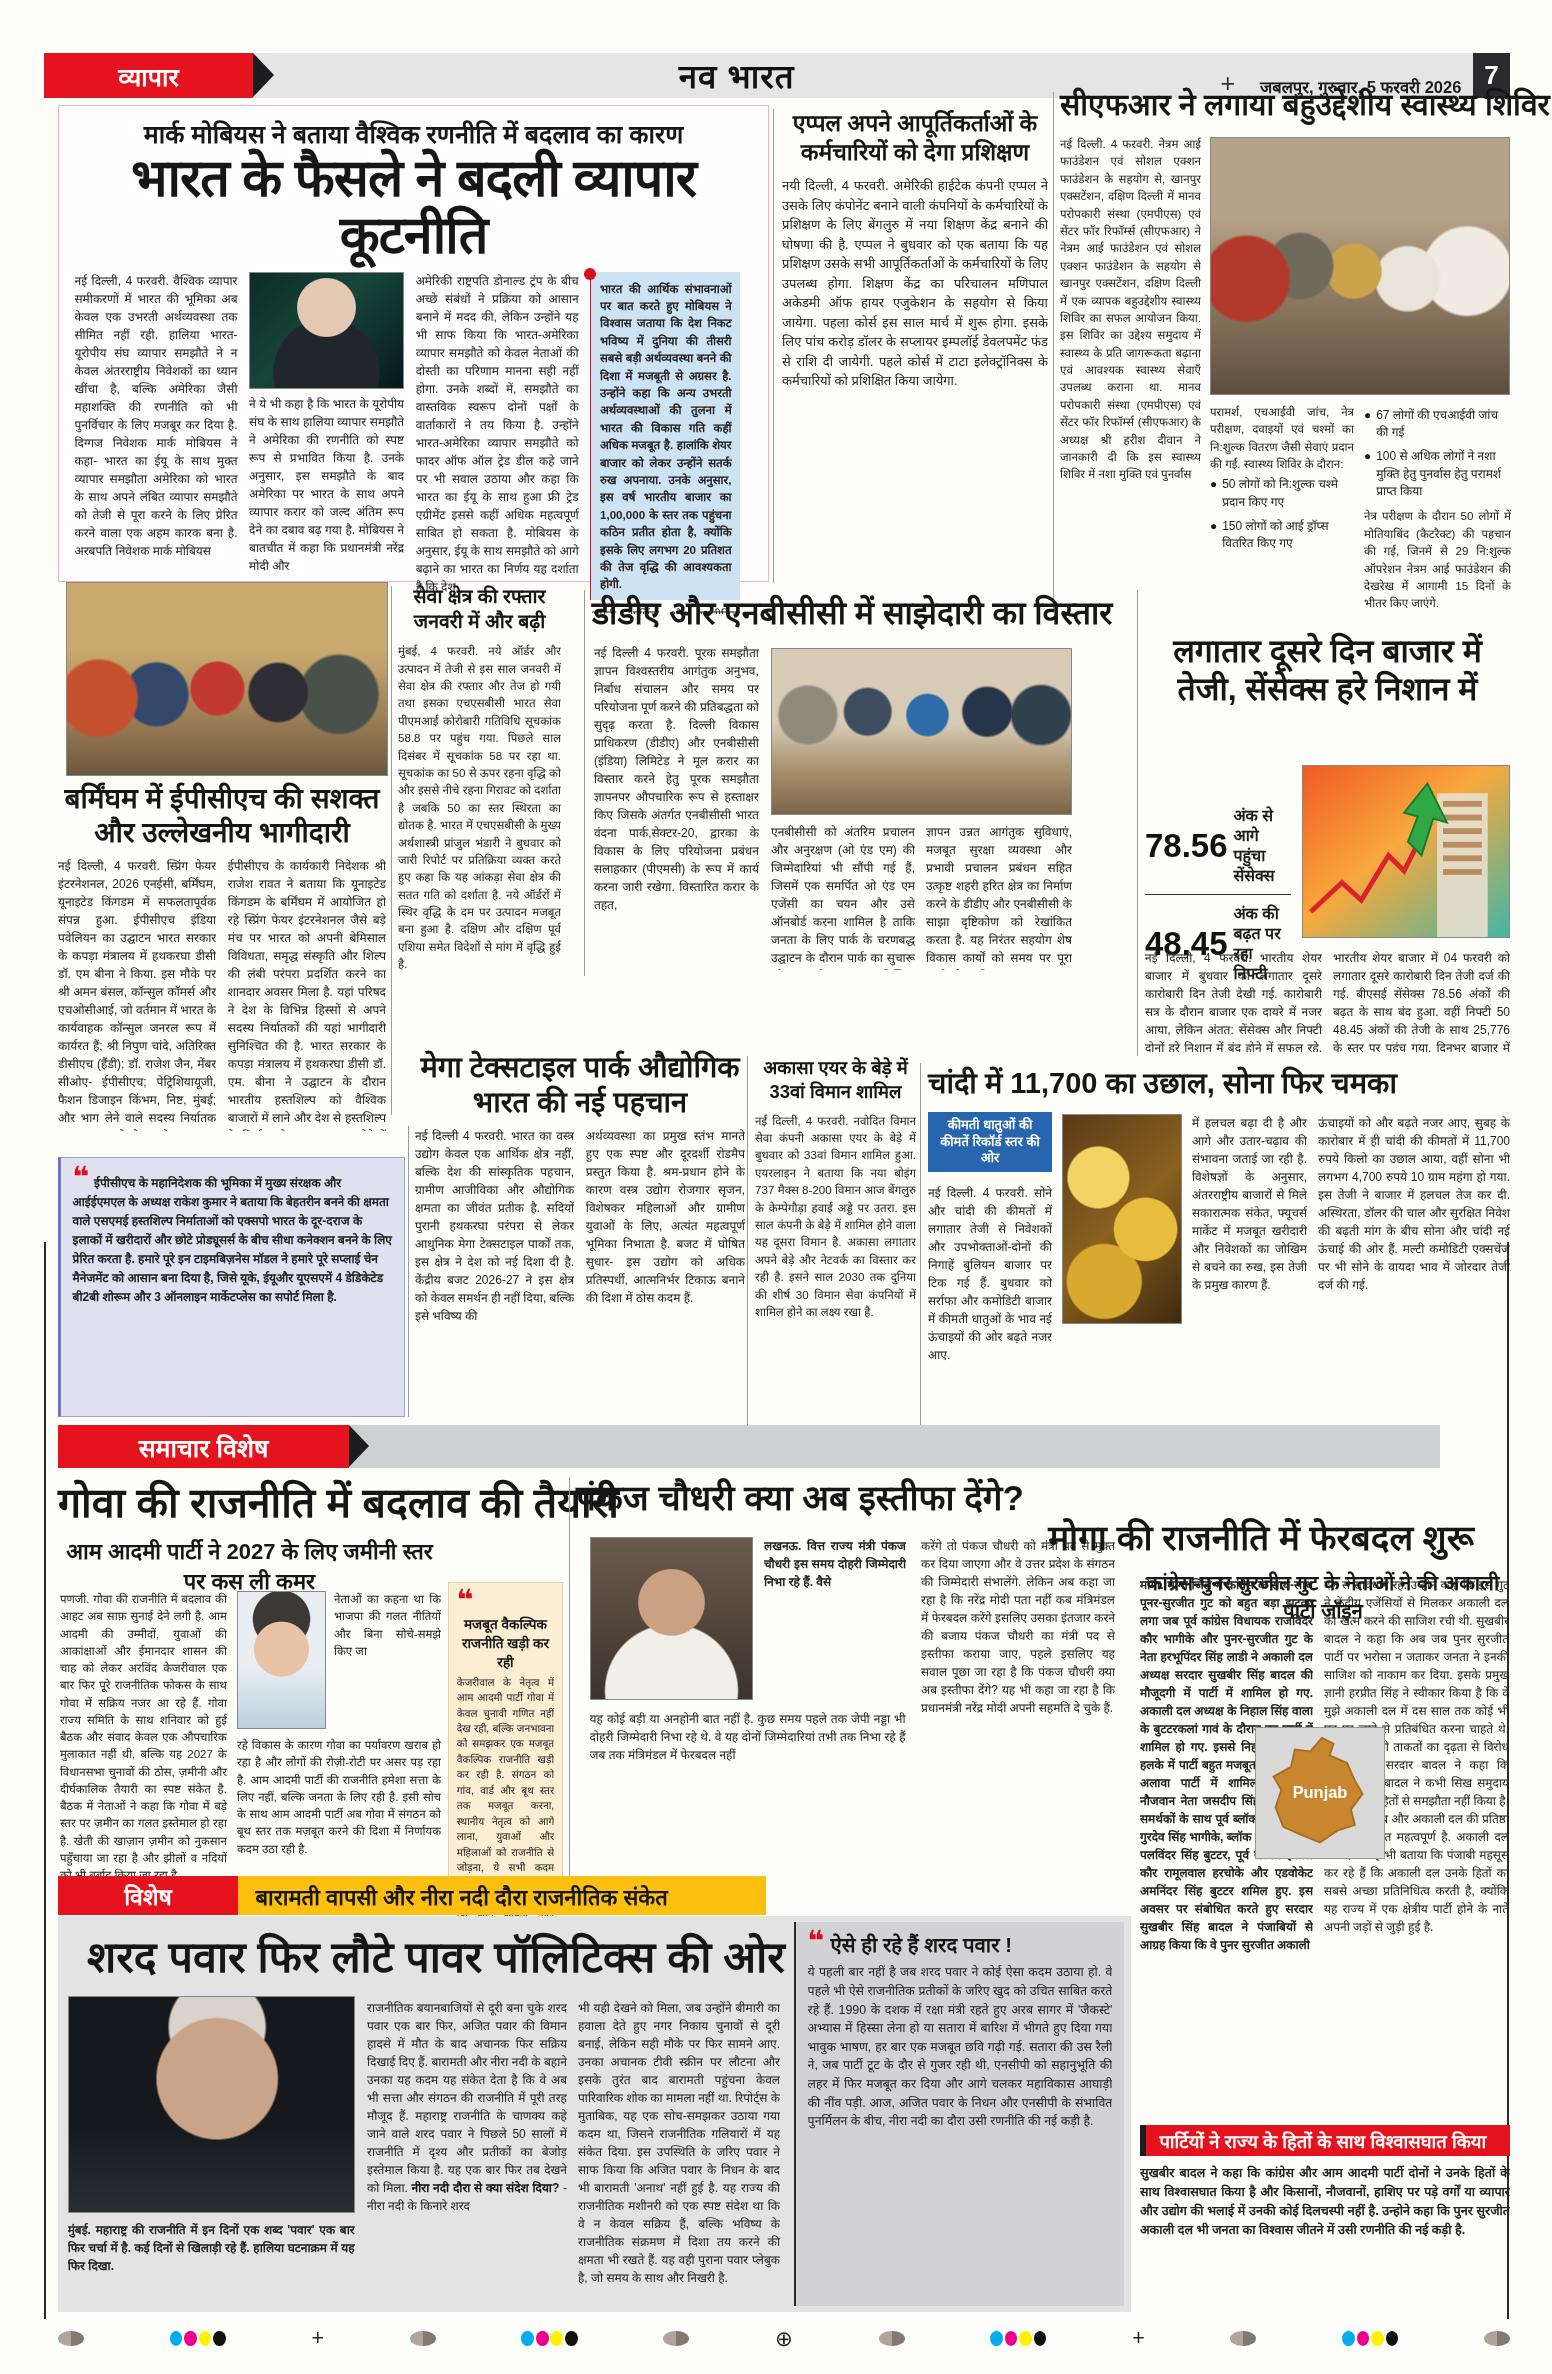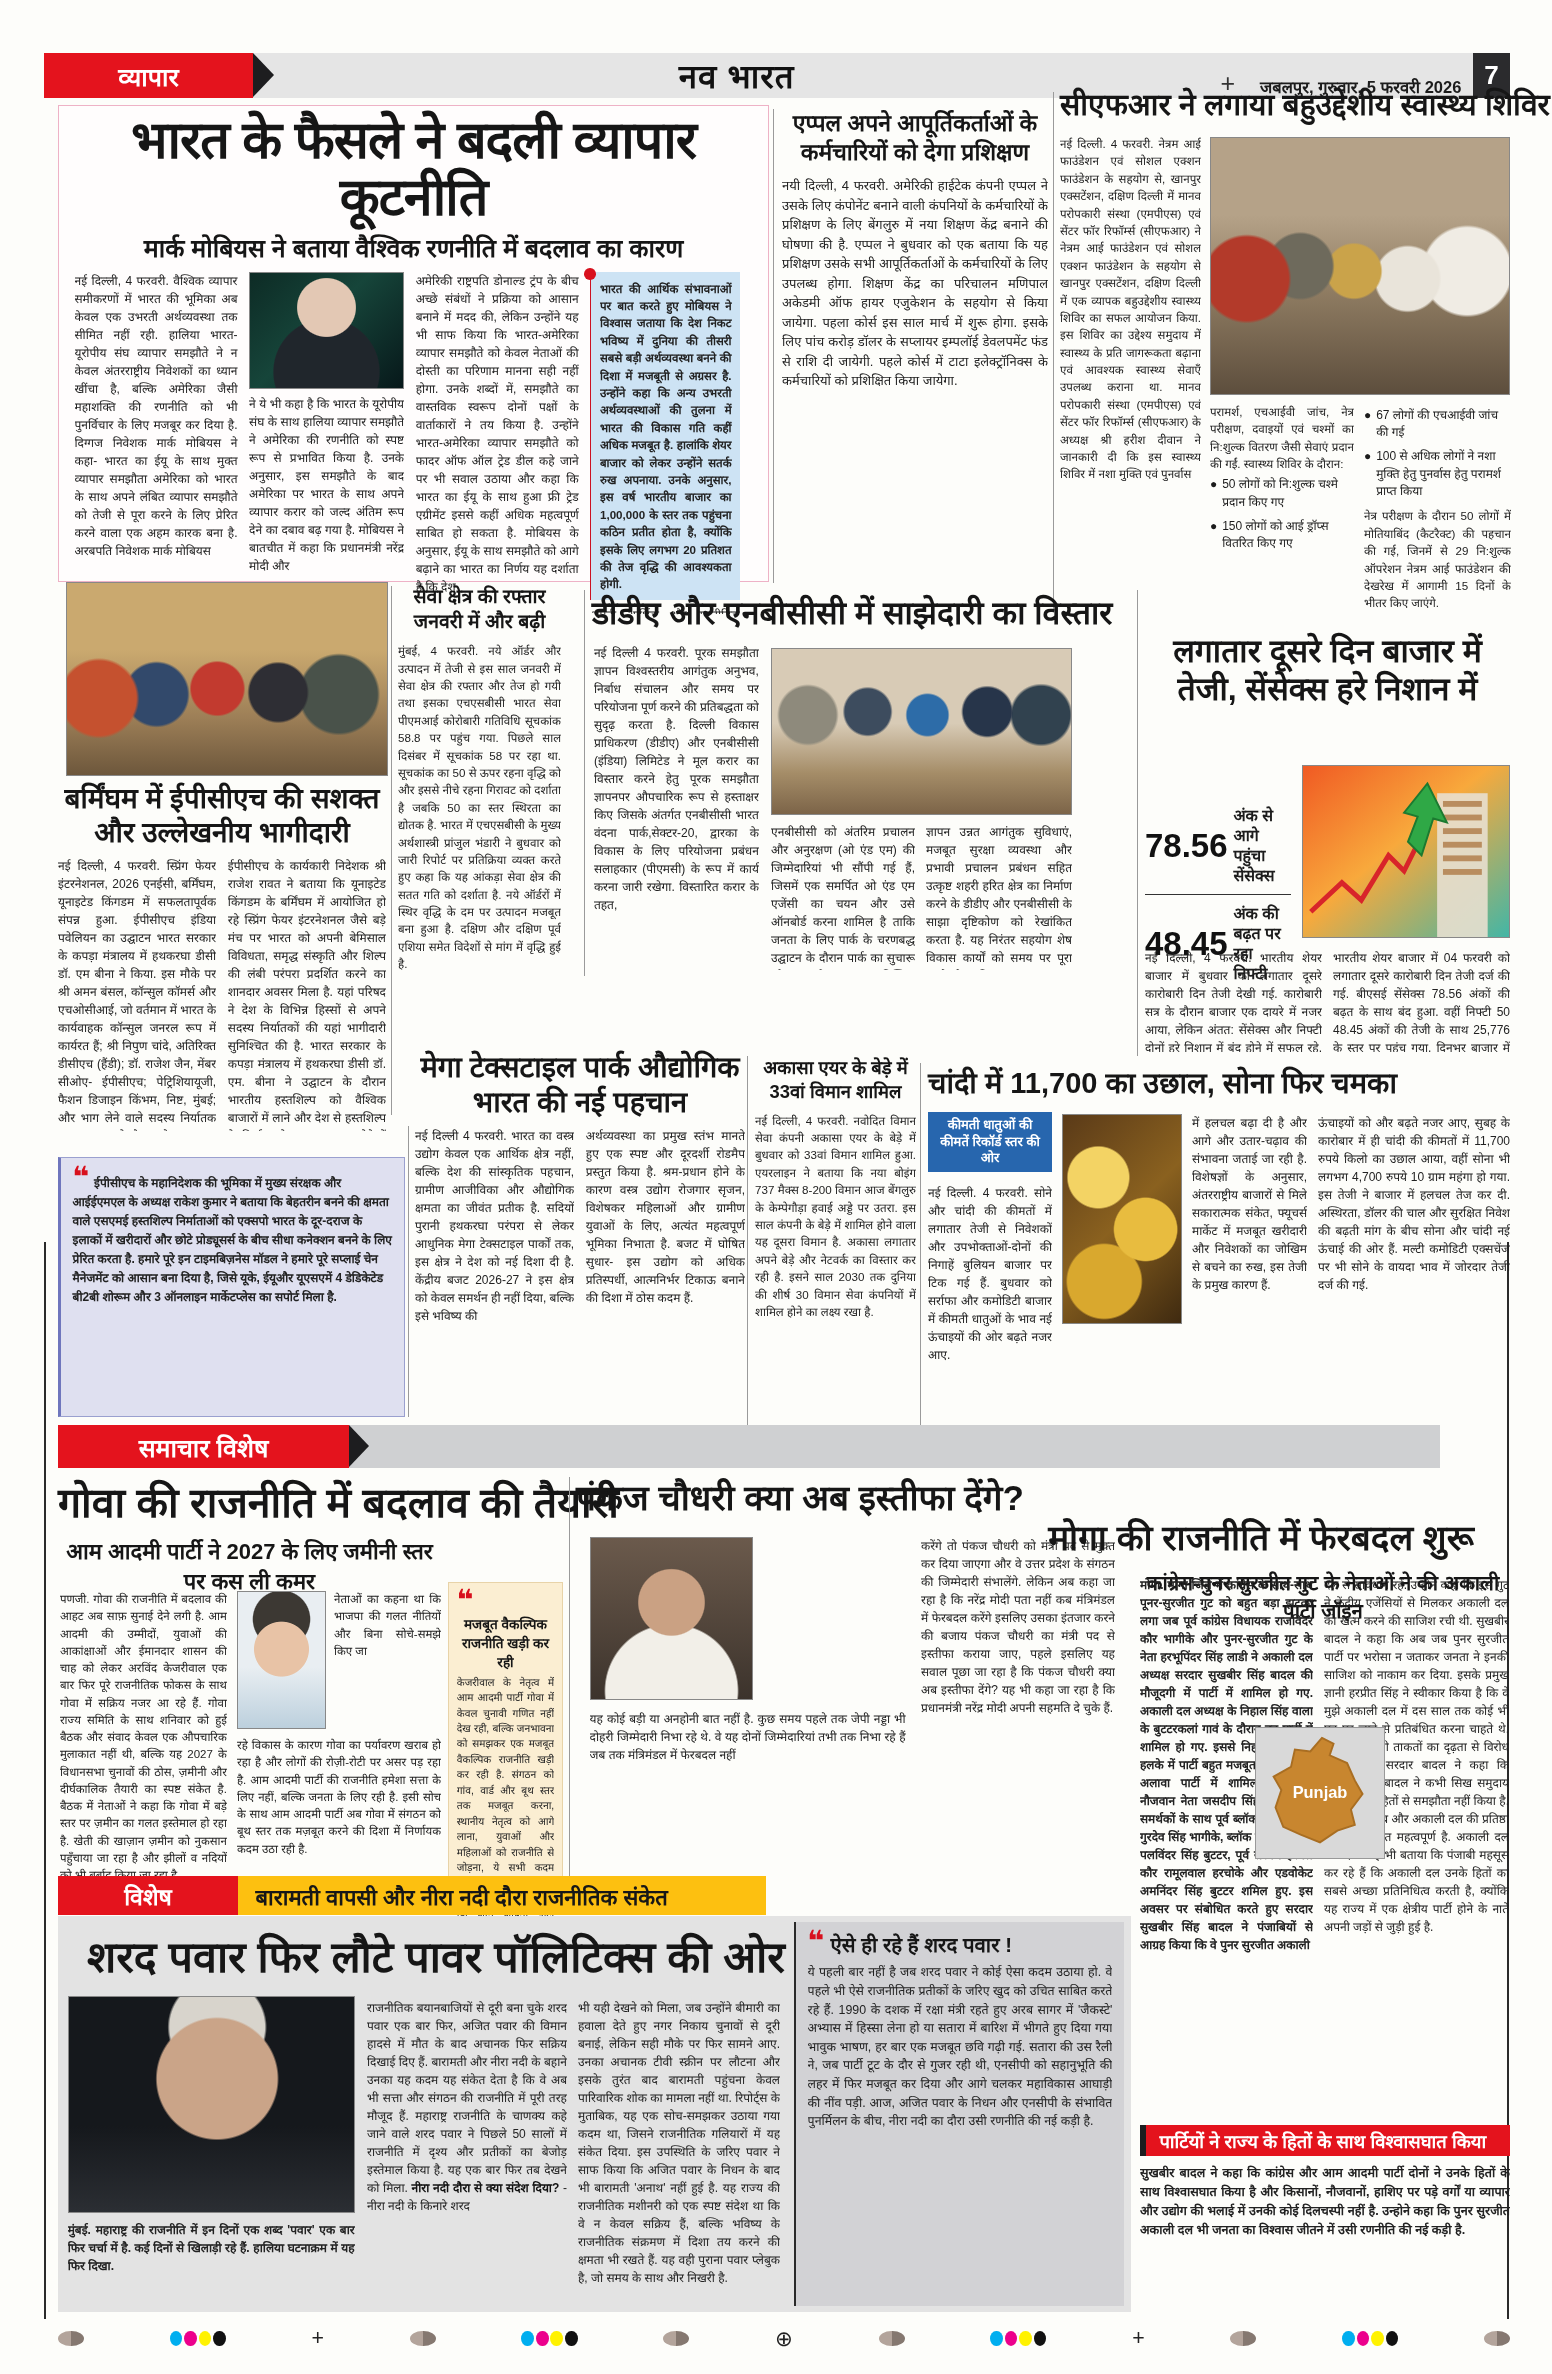--- a/index.html
+++ b/index.html
@@ -55,22 +55,22 @@
     <div class="hdr-mast">नव भारत</div>
     <div class="hdr-plus">+</div>
     <div class="hdr-date">जबलपुर, गुरुवार, 5 फरवरी 2026</div>
     <div class="hdr-page">7</div>
   </div>
 
   <div class="abs" style="left:44px;top:1242px;width:1.9px;height:1077px;background:#2a2a2a;"></div>
   <div class="abs" style="left:1507px;top:1242px;width:1.9px;height:1077px;background:#2a2a2a;"></div>
 
   <div class="abs leadbox" style="left:58px;top:105px;width:711px;height:477px;">
+    <div class="hl" style="font-size:25px;margin-top:3.9px;font-weight:600;">मार्क मोबियस ने बताया वैश्विक रणनीति में बदलाव का कारण</div>
     <div class="hl" style="font-size:52px;line-height:1.1;letter-spacing:-1px;">भारत के फैसले ने बदली व्यापार कूटनीति</div>
-    <div class="hl" style="font-size:25px;margin-top:3.9px;font-weight:600;">मार्क मोबियस ने बताया वैश्विक रणनीति में बदलाव का कारण</div>
     <div style="display:flex;gap:11.6px;margin-top:7.8px;height:342px;">
       <div class="col" style="width:163px;">नई दिल्ली, 4 फरवरी. वैश्विक व्यापार समीकरणों में भारत की भूमिका अब केवल एक उभरती अर्थव्यवस्था तक सीमित नहीं रही. हालिया भारत-यूरोपीय संघ व्यापार समझौते ने न केवल अंतरराष्ट्रीय निवेशकों का ध्यान खींचा है, बल्कि अमेरिका जैसी महाशक्ति की रणनीति को भी पुनर्विचार के लिए मजबूर कर दिया है. दिग्गज निवेशक मार्क मोबियस ने कहा- भारत का ईयू के साथ मुक्त व्यापार समझौता अमेरिका को भारत के साथ अपने लंबित व्यापार समझौते को तेजी से पूरा करने के लिए प्रेरित करने वाला एक अहम कारक बना है. अरबपति निवेशक मार्क मोबियस</div>
       <div style="width:155px;display:flex;flex-direction:column;">
         <div class="ph" style="height:115px;background:
             radial-gradient(circle at 50% 30%, #e3c8b4 0 26%, transparent 27%),
             radial-gradient(circle at 50% 86%, #20262c 0 42%, transparent 43%),
             linear-gradient(135deg,#0d2b25,#16453a 45%,#07181a);"></div>
         <div class="col" style="flex:1;margin-top:5.8px;">ने ये भी कहा है कि भारत के यूरोपीय संघ के साथ हालिया व्यापार समझौते ने अमेरिका की रणनीति को स्पष्ट रूप से प्रभावित किया है. उनके अनुसार, इस समझौते के बाद अमेरिका पर भारत के साथ अपने व्यापार करार को जल्द अंतिम रूप देने का दबाव बढ़ गया है. मोबियस ने बातचीत में कहा कि प्रधानमंत्री नरेंद्र मोदी और</div>
       </div>
       <div class="col" style="width:163px;">अमेरिकी राष्ट्रपति डोनाल्ड ट्रंप के बीच अच्छे संबंधों ने प्रक्रिया को आसान बनाने में मदद की, लेकिन उन्होंने यह भी साफ किया कि भारत-अमेरिका व्यापार समझौते को केवल नेताओं की दोस्ती का परिणाम मानना सही नहीं होगा. उनके शब्दों में, समझौते का वास्तविक स्वरूप दोनों पक्षों के वार्ताकारों ने तय किया है. उन्होंने भारत-अमेरिका व्यापार समझौते को फादर ऑफ ऑल ट्रेड डील कहे जाने पर भी सवाल उठाया और कहा कि भारत का ईयू के साथ हुआ फ्री ट्रेड एग्रीमेंट इससे कहीं अधिक महत्वपूर्ण साबित हो सकता है. मोबियस के अनुसार, ईयू के साथ समझौते को आगे बढ़ाने का भारत का निर्णय यह दर्शाता है कि देश</div>
@@ -263,20 +263,21 @@
     </div>
   </div>
 
   <div class="abs rule-v" style="left:569px;top:1477px;height:408px;"></div>
   <div class="abs" style="left:576px;top:1473px;width:555px;height:433px;">
     <div class="hl" style="font-size:35px;text-align:left;white-space:nowrap;">पंकज चौधरी क्या अब इस्तीफा देंगे?</div>
     <div class="abs ph" style="left:13.6px;top:64px;width:163px;height:163px;background:
         radial-gradient(circle at 50% 40%,#caa183 0 26%,transparent 27%),
         radial-gradient(circle at 50% 95%,#f2efe8 0 38%,transparent 39%),
         linear-gradient(180deg,#6b5a4c,#3c332c);"></div>
+    <div class="abs col" style="left:188px;top:64px;width:142px;height:163px;font-weight:bold;">लखनऊ. वित्त राज्य मंत्री पंकज चौधरी इस समय दोहरी जिम्मेदारी निभा रहे हैं. वैसे</div>
     <div class="abs col" style="left:13.6px;top:237px;width:316px;height:190px;">यह कोई बड़ी या अनहोनी बात नहीं है. कुछ समय पहले तक जेपी नड्डा भी दोहरी जिम्मेदारी निभा रहे थे. वे यह दोनों जिम्मेदारियां तभी तक निभा रहे हैं जब तक मंत्रिमंडल में फेरबदल नहीं</div>
     <div class="abs col" style="left:345px;top:64px;width:194px;height:363px;">करेंगे तो पंकज चौधरी को मंत्री पद से मुक्त कर दिया जाएगा और वे उत्तर प्रदेश के संगठन की जिम्मेदारी संभालेंगे. लेकिन अब कहा जा रहा है कि नरेंद्र मोदी पता नहीं कब मंत्रिमंडल में फेरबदल करेंगे इसलिए उसका इंतजार करने की बजाय पंकज चौधरी का मंत्री पद से इस्तीफा कराया जाए, पहले इसलिए यह सवाल पूछा जा रहा है कि पंकज चौधरी क्या अब इस्तीफा देंगे? यह भी कहा जा रहा है कि प्रधानमंत्री नरेंद्र मोदी अपनी सहमति दे चुके हैं.</div>
   </div>
 
   <div class="abs" style="left:1012px;top:1473px;width:498px;height:842px;">
     <div class="hl" style="font-size:35px;white-space:nowrap;margin-top:40px;">मोगा की राजनीति में फेरबदल शुरू</div>
     <div class="hl" style="font-size:20.4px;font-weight:600;margin-left:124px;width:374px;margin-top:7.8px;">कांग्रेस-पुनर सुरजीत गुट के नेताओं ने की अकाली पार्टी जॉइन</div>
     <div class="abs col" style="left:128px;top:103px;width:173px;height:540px;font-weight:bold;">मोगा. मोगा जिले में कांग्रेस के साथ-साथ पूनर-सुरजीत गुट को बहुत बड़ा झटका लगा जब पूर्व कांग्रेस विधायक राजविंदर कौर भागीके और पुनर-सुरजीत गुट के नेता हरभूपिंदर सिंह लाडी ने अकाली दल अध्यक्ष सरदार सुखबीर सिंह बादल की मौजूदगी में पार्टी में शामिल हो गए. अकाली दल अध्यक्ष के निहाल सिंह वाला के बुटटरकलां गावं के दौरान वह पार्टी में शामिल हो गए. इससे निहालसिंह वाला हलके में पार्टी बहुत मजबूत हुई है. इसके अलावा पार्टी में शामिल होने वाले नौजवान नेता जसदीप सिंह अपने 200 समर्थकों के साथ पूर्व ब्लॉक समिति मैंबर गुरदेव सिंह भागीके, ब्लॉक समिति सदस्य पलविंदर सिंह बुटटर, पूर्व सरपंच हरमेल कौर रामूलवाल हरचोके और एडवोकेट अमनिंदर सिंह बुटटर शमिल हुए. इस अवसर पर संबोधित करते हुए सरदार सुखबीर सिंह बादल ने पंजाबियों से आग्रह किया कि वे पुनर सुरजीत अकाली</div>
     <div class="abs col" style="left:312px;top:103px;width:185px;height:540px;">दल से सावधान रहें. उन्होने कहा कि इस गुट ने केंद्रीय एजेंसियों से मिलकर अकाली दल को खत्म करने की साजिश रची थी. सुखबीर बादल ने कहा कि अब जब पुनर सुरजीत पार्टी पर भरोसा न जताकर जनता ने इनकी साजिश को नाकाम कर दिया. इसके प्रमुख ज्ञानी हरप्रीत सिंह ने स्वीकार किया है कि वे मुझे अकाली दल में दस साल तक कोई भी पद पर जाने से प्रतिबंधित करना चाहते थे. वह पंथ विरोधी ताकतों का दृढ़ता से विरोध करने करेंगे. सरदार बादल ने कहा कि परकाश सिंह बादल ने कभी सिख समुदाय या पंजाब के हितों से समझौता नहीं किया है. समुदाय, पंजाब और अकाली दल की प्रतिष्ठा मेरे लिए अत्यंत महत्वपूर्ण है. अकाली दल अध्यक्ष ने यह भी बताया कि पंजाबी महसूस कर रहे हैं कि अकाली दल उनके हितों का सबसे अच्छा प्रतिनिधित्व करती है, क्योंकि यह राज्य में एक क्षेत्रीय पार्टी होने के नाते अपनी जड़ों से जुड़ी हुई है.</div>
     <div class="abs" style="left:243px;top:254px;width:130px;height:132px;background:#d9d9d9;border:1px solid #999;display:flex;align-items:center;justify-content:center;">

